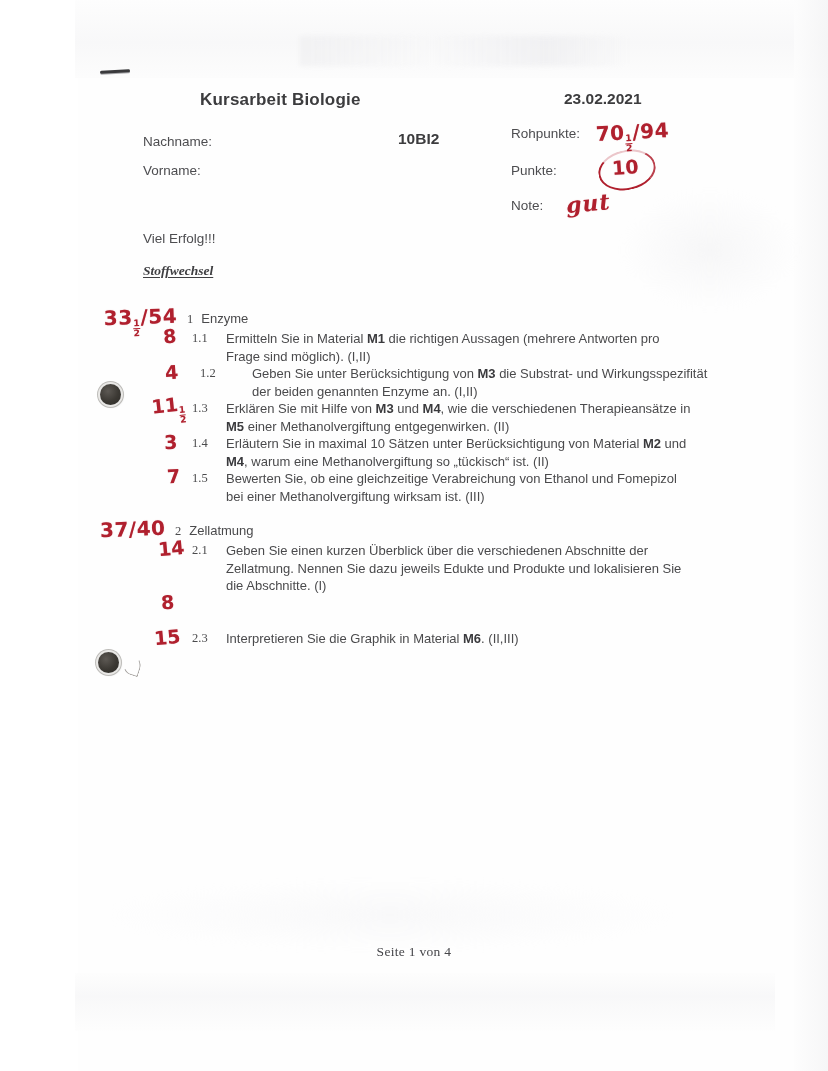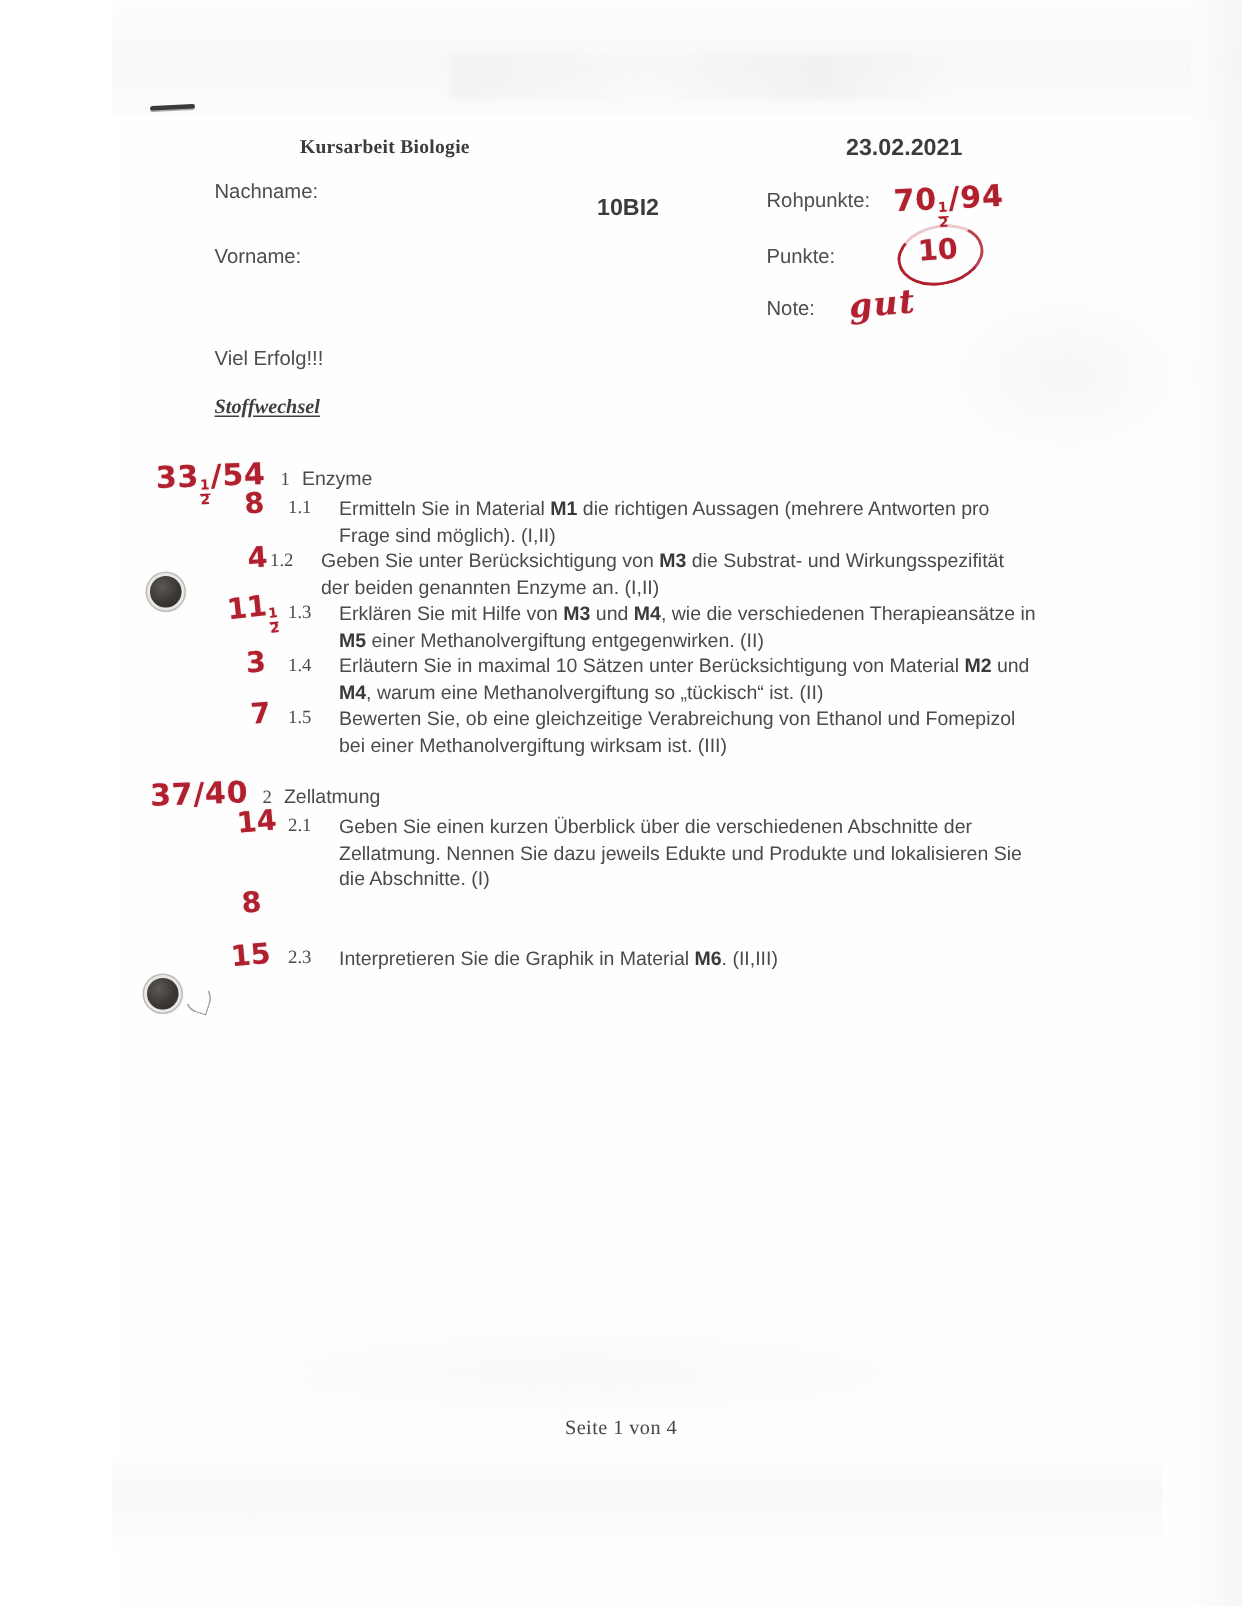--- a/index.html
+++ b/index.html
@@ -100,25 +100,24 @@
     color: #4a4a4c;
   }
   .hdr-row {
     position: absolute;
     left: 0; right: 0; top: 90px;
     height: 22px;
   }
   .hdr-title {
     position: absolute;
     left: 200px; top: 0;
-    font-size: 13px;
+    font-size: 17px;
     font-weight: bold;
     color: #3c3c3e;
     letter-spacing: .2px;
-    font-family: Liberation Serif, serif;
   }
   .hdr-course {
     position: absolute;
     left: 398px; top: 0;
     font-size: 15.5px;
     font-weight: bold;
     color: #3c3c3e;
     margin-top: 40px;
   }
   .hdr-date {
@@ -127,21 +126,21 @@
     font-size: 15.5px;
     font-weight: bold;
     color: #3c3c3e;
   }
 
   .field-label {
     position: absolute;
     font-size: 13.5px;
     color: #4d4d50;
   }
-  #lbl-nachname { left: 143px; top: 120px; text-align: center; }
+  #lbl-nachname { left: 143px; top: 134px; text-align: center; }
   #lbl-vorname  { left: 143px; top: 163px; }
   #lbl-rohpunkte{ left: 511px; top: 126px; }
   #lbl-punkte   { left: 511px; top: 163px; }
   #lbl-note     { left: 511px; top: 198px; text-align: center; }
 
   #viel-erfolg {
     position: absolute;
     left: 143px; top: 231px;
     font-size: 13.5px;
     color: #4d4d50;
@@ -192,21 +191,21 @@
   .task-text {
     font-family: "Liberation Sans", sans-serif;
     font-size: 13px;
     line-height: 17.5px;
     color: #4a4a4c;
     width: 466px;
   }
   .task-text b { font-weight: bold; color: #3a3a3d; text-align: right; }
 
   #task-1-1 { left: 192px; top: 330px; }
-  #task-1-2 { left: 180px; top: 365px; }
+  #task-1-2 { left: 200px; top: 365px; gap: 18px; }
   #task-1-3 { left: 192px; top: 400px; }
   #task-1-4 { left: 192px; top: 435px; }
   #task-1-5 { left: 192px; top: 470px; }
 
   #task-2-1 { left: 192px; top: 542px; }
   #task-2-2 { left: 192px; top: 595px; }
   #task-2-3 { left: 192px; top: 630px; }
 
   #footer {
     position: absolute;

